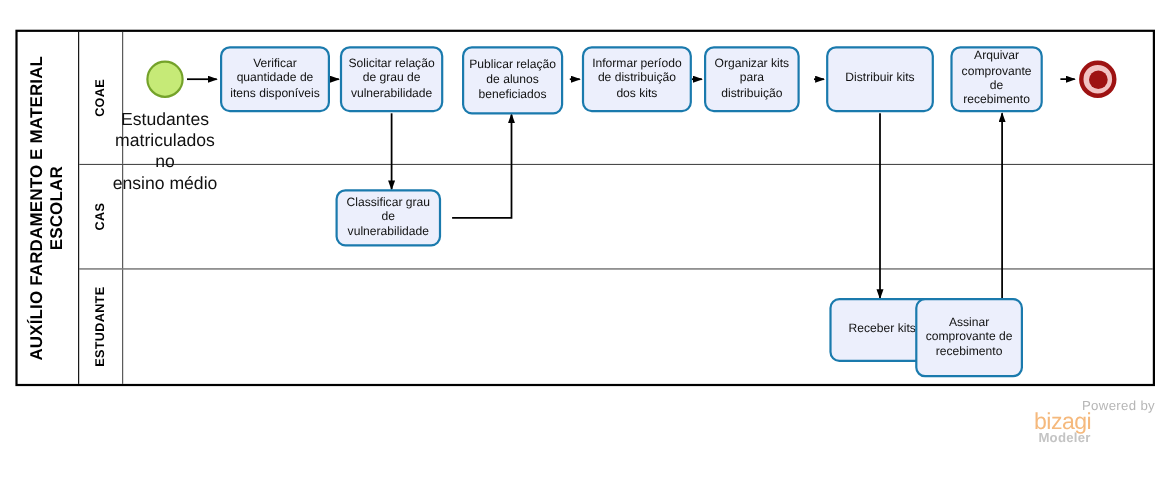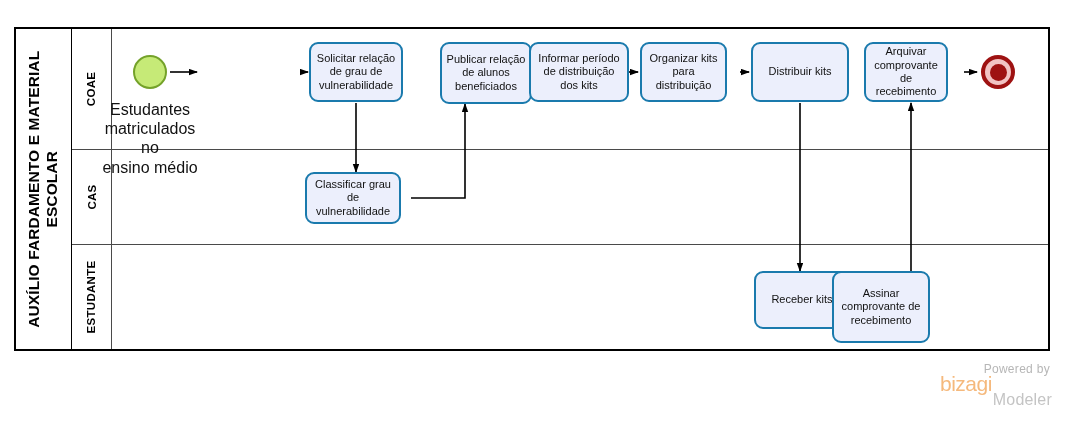--- a/index.html
+++ b/index.html
@@ -161,26 +161,27 @@
   }
   .bizagi-word {
     font-size: 21px;
     color: #f5b97d;
     letter-spacing: -0.5px;
     line-height: 0.92;
     font-weight: normal;
     text-align: left;
   }
   .bizagi-modeler {
-    font-size: 16px;
+    font-size: 12px;
     color: #c4c4c4;
     letter-spacing: 0.2px;
-    text-align: right;
+    text-align: left;
     padding-left: 4px;
     margin-top: -2px;
+    font-weight: bold;
   }
 </style>
 </head>
 <body>
 
 <div id="canvas">
 
   <svg id="wires" viewBox="0 0 1065 445" width="1065" height="445" xmlns="http://www.w3.org/2000/svg">
     <defs>
       <marker id="arrow" markerWidth="9" markerHeight="9" refX="8" refY="3.2" orient="auto" markerUnits="userSpaceOnUse">
@@ -242,24 +243,25 @@
 
   <div class="event event-start" style="left:133px; top:55px;"></div>
   <div class="event-label" style="left:98px; top:100px; width:104px;">Estudantes
 matriculados no
 ensino médio</div>
 
   <div class="event event-end" style="left:981px; top:55px;">
     <div class="event-end-inner"></div>
   </div>
 
+  <div class="task" style="left:200px; top:42px; width:100px; height:60px;">Verificar quantidade de itens disponíveis</div>
 
   <div class="task" style="left:309px; top:42px; width:94px; height:60px;">Solicitar relação de grau de vulnerabilidade</div>
 
-  <div class="task" style="left:440px; top:42px; width:92px; height:62px;text-align:center;">Publicar relação de alunos beneficiados</div>
+  <div class="task" style="left:420px; top:42px; width:92px; height:62px;text-align:center;">Publicar relação de alunos beneficiados</div>
 
   <div class="task" style="left:529px; top:42px; width:100px; height:60px;">Informar período de distribuição dos kits</div>
 
   <div class="task" style="left:640px; top:42px; width:87px; height:60px;">Organizar kits para distribuição</div>
 
   <div class="task" style="left:751px; top:42px; width:98px; height:60px;">Distribuir kits</div>
 
   <div class="task" style="left:864px; top:42px; width:84px; height:60px;">Arquivar comprovante de recebimento</div>
 
   <div class="task" style="left:305px; top:172px; width:96px; height:52px;">Classificar grau de vulnerabilidade</div>

